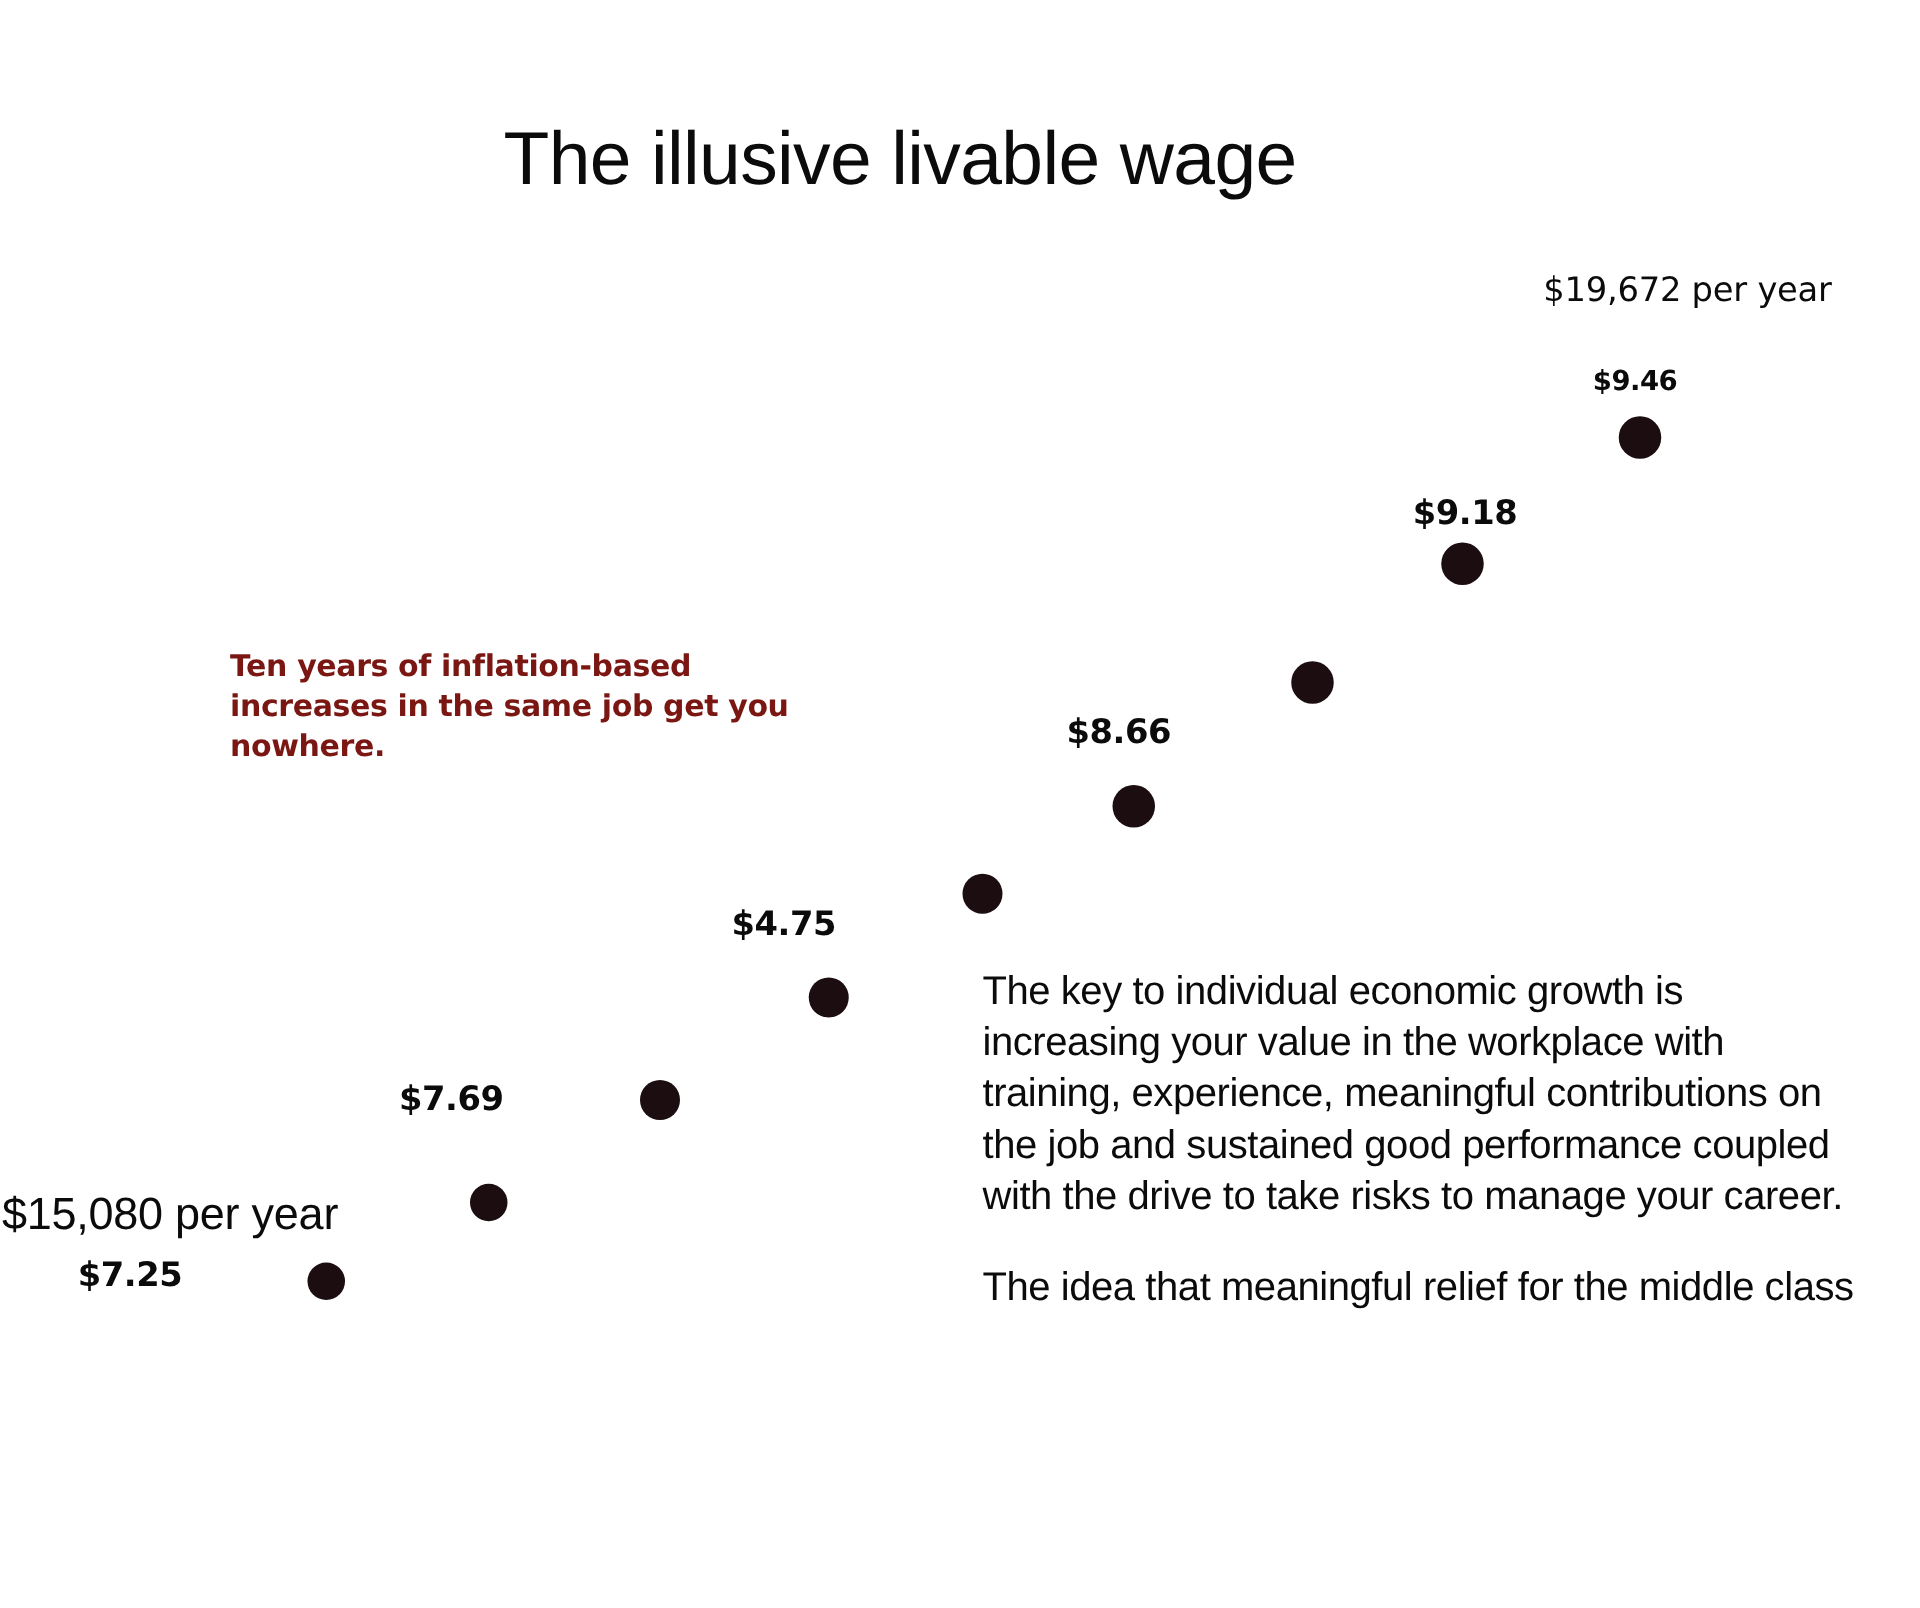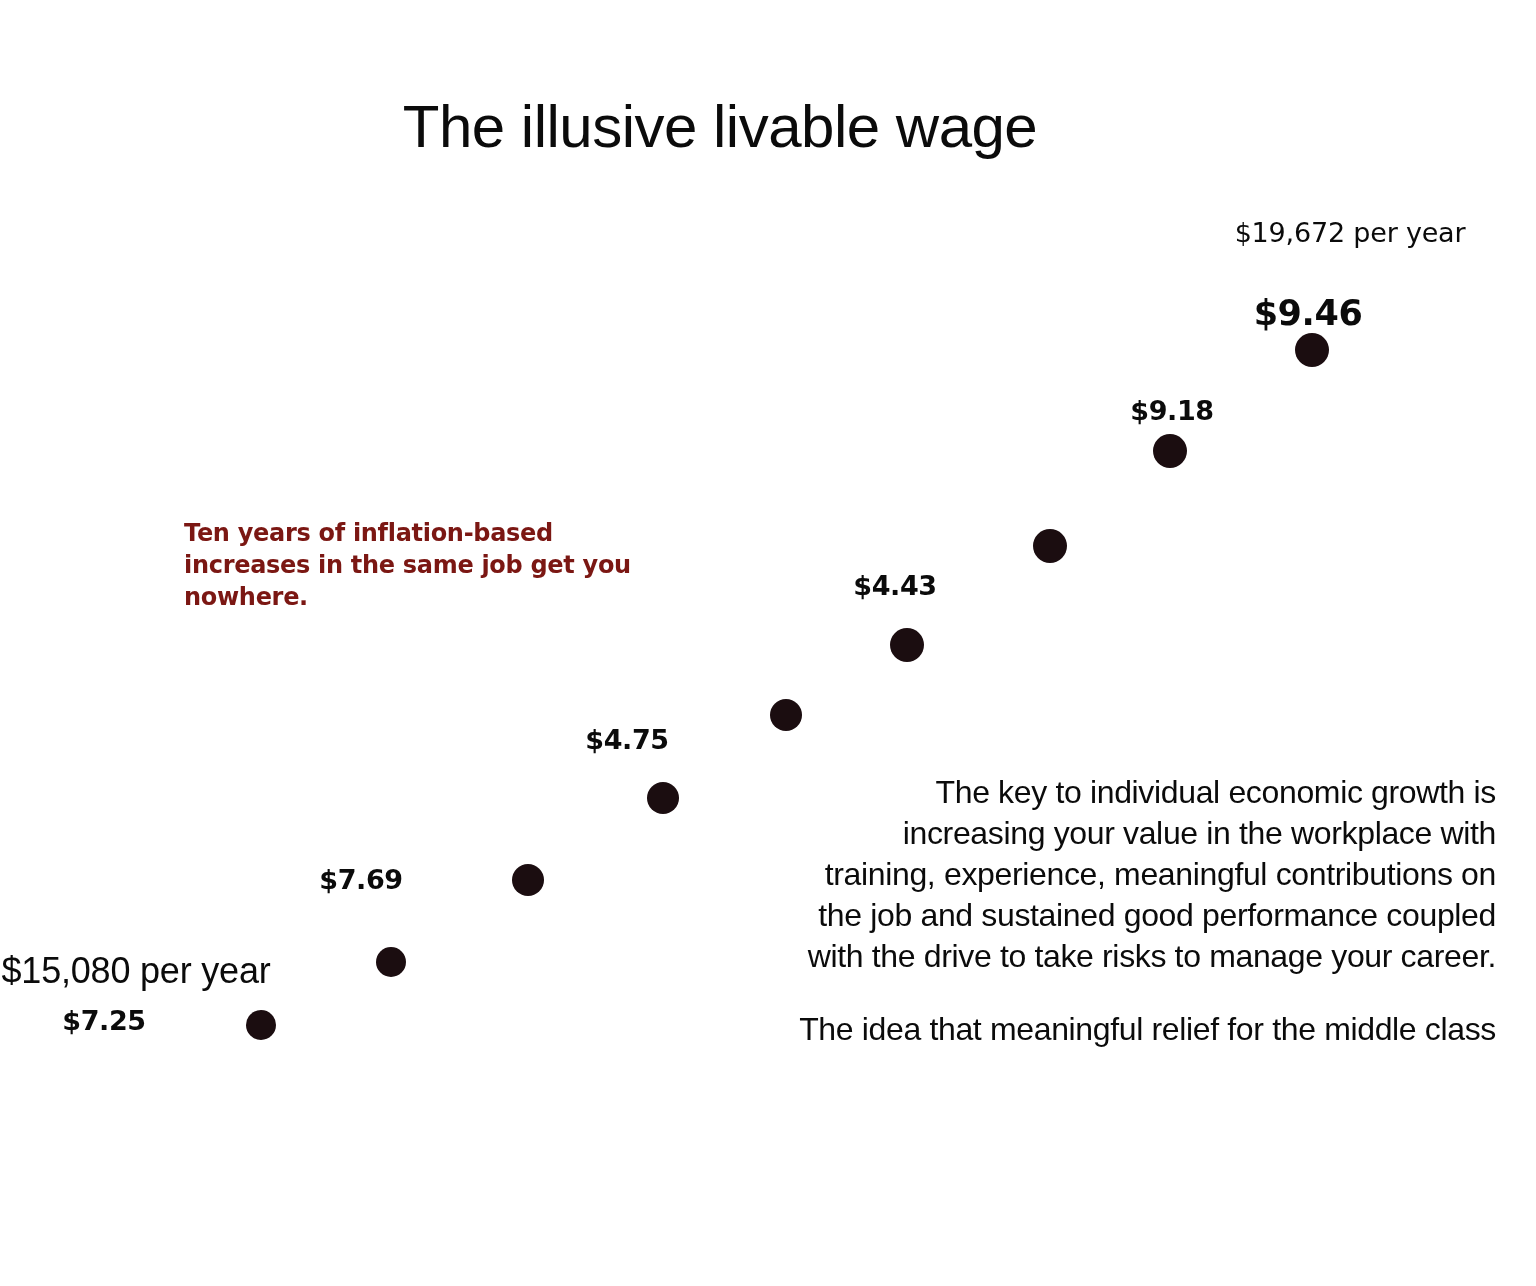--- a/index.html
+++ b/index.html
@@ -52,21 +52,21 @@
     position: absolute;
     font-family: "DejaVu Sans", sans-serif;
     font-weight: 700;
     font-size: 27px;
     letter-spacing: -0.4px;
     color: #0b0b0b;
     white-space: nowrap;
     transform: translate(-50%, 0);
   }
   .point-label.big {
-    font-size: 35px;
+    font-size: 22px;
   }
   
   .annual-label {
     position: absolute;
     font-family: "Liberation Sans", sans-serif;
     font-weight: 400;
     font-size: 36px;
     letter-spacing: -0.2px;
     color: #0b0b0b;
     white-space: nowrap;
@@ -99,21 +99,20 @@
     top: 772px;
     width: 710px;
     font-family: "Liberation Sans", sans-serif;
     font-size: 32px;
     line-height: 1.28;
     letter-spacing: -0.35px;
     color: #0b0b0b;
   }
   #body-copy p {
     margin: 0 0 32px 0;
-    text-align: right;
   }
   #body-copy p:last-child {
     margin-bottom: 0;
   }
 </style>
 </head>
 <body>
 
 <div id="canvas">
 
@@ -124,21 +123,21 @@
   <div class="data-point" style="left: 136px; top: 1086px; width: 30px; height: 30px; background: rgb(27, 13, 16);"></div>
       <div class="point-label" style="left: 104px; top: 1005px;">$7.25</div>
       <div class="data-point" style="left: 261px; top: 1025px; width: 30px; height: 30px; background: rgb(27, 13, 16);"></div>
       <div class="data-point" style="left: 391px; top: 962px; width: 30px; height: 30px; background: rgb(27, 13, 16);"></div>
       <div class="point-label" style="left: 361px; top: 864px;">$7.69</div>
       <div class="data-point" style="left: 528px; top: 880px; width: 32px; height: 32px; background: rgb(27, 13, 16);"></div>
       <div class="data-point" style="left: 663px; top: 798px; width: 32px; height: 32px; background: rgb(27, 13, 16);"></div>
       <div class="point-label" style="left: 627px; top: 724px;">$4.75</div>
       <div class="data-point" style="left: 786px; top: 715px; width: 32px; height: 32px; background: rgb(27, 13, 16);"></div>
       <div class="data-point" style="left: 907px; top: 645px; width: 34px; height: 34px; background: rgb(27, 13, 16);"></div>
-      <div class="point-label" style="left: 895px; top: 570px;">$4.43</div>
+      <div class="point-label" style="left: 895px; top: 570px;">$8.66</div>
       <div class="data-point" style="left: 1050px; top: 546px; width: 34px; height: 34px; background: rgb(27, 13, 16);"></div>
       <div class="data-point" style="left: 1170px; top: 451px; width: 34px; height: 34px; background: rgb(27, 13, 16);"></div>
       <div class="point-label" style="left: 1140px; top: 395px; margin-left: 32px;">$9.18</div>
       <div class="data-point" style="left: 1312px; top: 350px; width: 34px; height: 34px; background: rgb(27, 13, 16);"></div>
       <div class="point-label big" style="left: 1308px; top: 293px;">$9.46</div>
       <div class="annual-label" style="left: 136px; top: 950px;">$15,080 per year</div>
       <div class="annual-label bold-geo" style="left: 1350px; top: 217px;">$19,672 per year</div>
     </div>
 
   <div id="callout">Ten years of inflation-based increases in the same job get you nowhere.</div>

